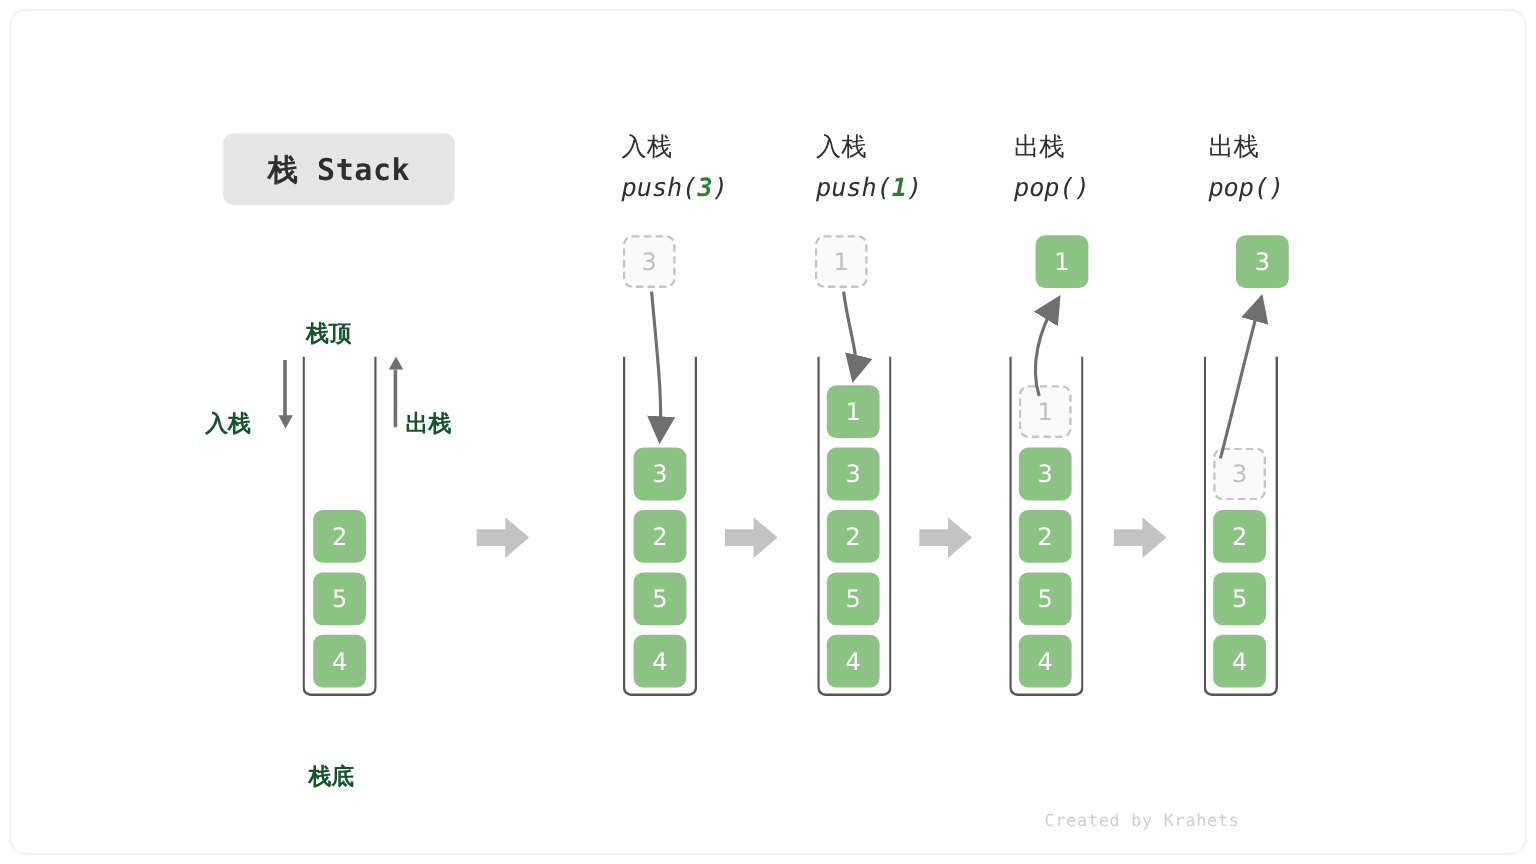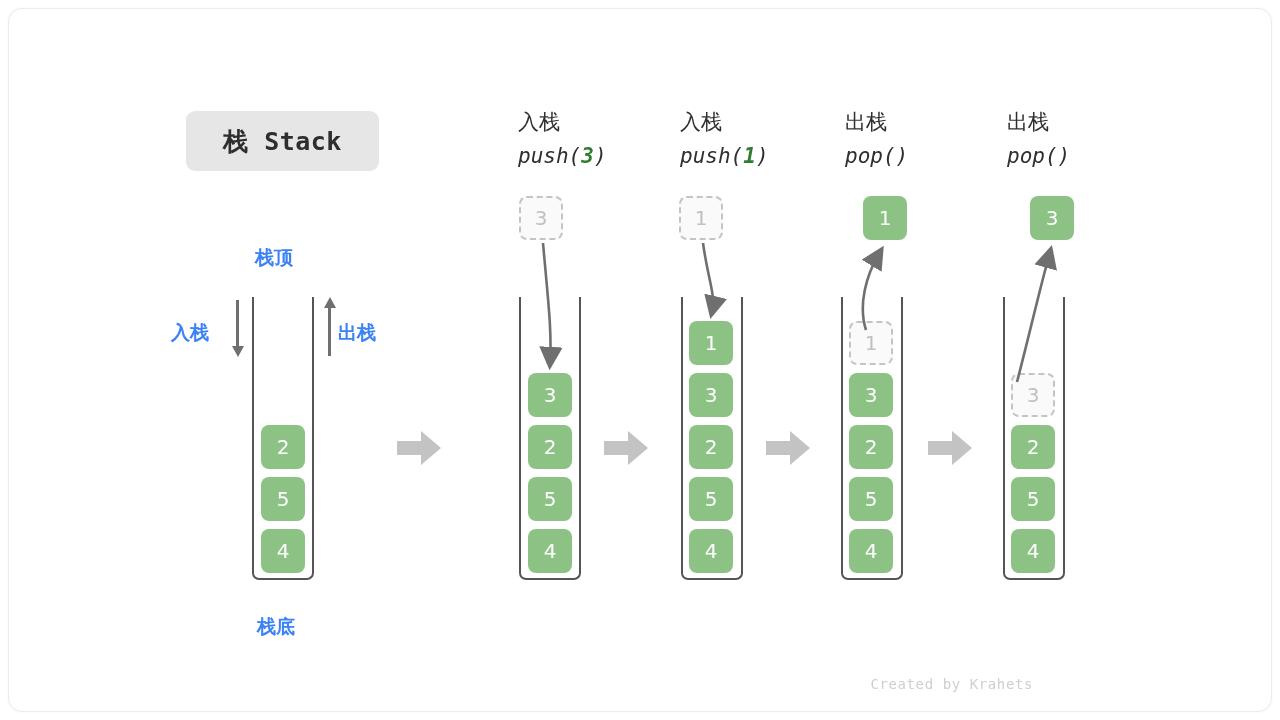--- a/index.html
+++ b/index.html
@@ -48,24 +48,25 @@
     color: #2e2e2e;
     font-size: 25px;
     font-weight: bold;
     letter-spacing: 0.5px;
     font-family: "DejaVu Sans Mono", "Liberation Mono", monospace;
   }
 
   
   .lbl {
     position: absolute;
-    color: #3b82f6;
+    color: #14532d;
     font-size: 19px;
     font-weight: bold;
     white-space: nowrap;
+    margin-top: 20px;
   }
   .lbl-top   { left: 255px; top: 245px; }
   .lbl-bottom{ left: 257px; top: 614px; }
   .lbl-push  { left: 171px; top: 320px; }
   .lbl-pop   { left: 338px; top: 320px; }
 
   
   .vert-arrow {
     position: absolute;
     width: 3px;

